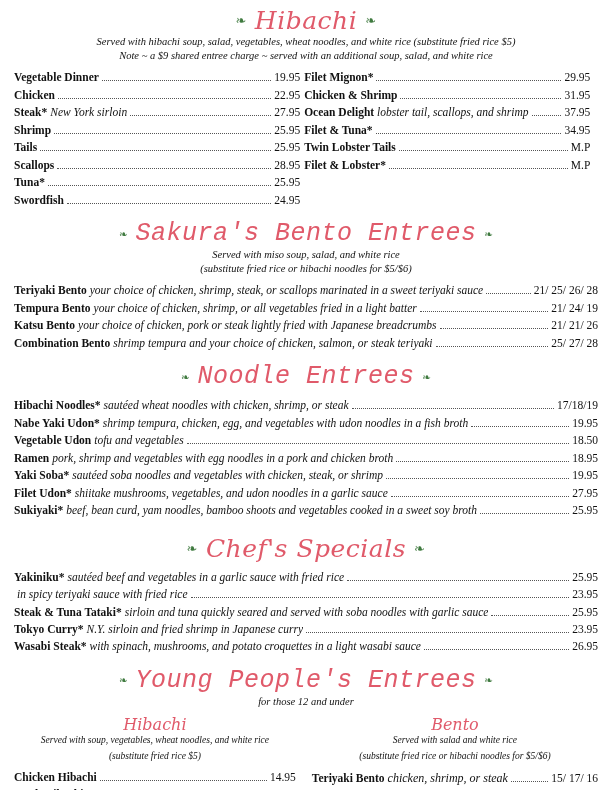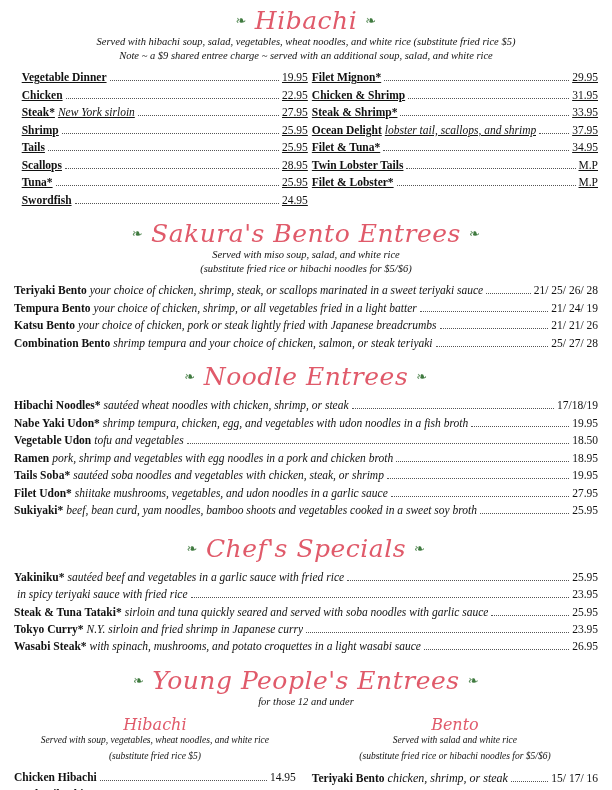--- a/index.html
+++ b/index.html
@@ -47,23 +47,22 @@
     text-align: center;
     font-style: italic;
     font-size: 10.5px;
     color: #111;
     line-height: 1.35;
   }
 
   
   .two-col {
     display: flex;
-    justify-content: flex-end;
+    justify-content: flex-start;
     gap: 4px;
-    text-decoration: underline;
   }
   .col { width: 49%; }
 
   
   .row {
     display: flex;
     align-items: baseline;
     font-size: 11.5px;
     line-height: 1.52;
     white-space: nowrap;
@@ -116,21 +115,21 @@
     font-size: 9.5px;
     line-height: 1.35;
     margin-bottom: 3px;
   }
   .tiny-desc {
     font-size: 12px;
     font-style: italic;
     padding-left: 3px;
   }
   .mt6 { margin-top: 6px; }
-  .mt10 { margin-top: 10px; }
+  .mt10 { margin-top: 10px; font-family: Liberation Mono, monospace; }
   .mt14 { margin-top: 14px; }
 </style>
 </head>
 <body>
 
 <div class="page">
 
   <div class="section-head">
     <span class="leaf">❧</span><span class="ttl">Hibachi</span><span class="leaf">❧</span>
   </div>
@@ -186,25 +185,20 @@
           <span class="nm">Filet Mignon*</span>
           <span class="dots"></span>
           <span class="pr">29.95</span>
         </div>
       <div class="row">
           <span class="nm">Chicken &amp; Shrimp</span>
           <span class="dots"></span>
           <span class="pr">31.95</span>
         </div>
       <div class="row">
-          <span class="nm">Steak &amp; Shrimp*</span>
-          <span class="dots"></span>
-          <span class="pr">33.95</span>
-        </div>
-      <div class="row">
           <span class="nm">Ocean Delight</span>
           <span class="desc">lobster tail, scallops, and shrimp</span>
           <span class="dots"></span>
           <span class="pr">37.95</span>
         </div>
       <div class="row">
           <span class="nm">Filet &amp; Tuna*</span>
           <span class="dots"></span>
           <span class="pr">34.95</span>
         </div>
@@ -277,21 +271,21 @@
         <span class="dots"></span>
         <span class="pr">18.50</span>
       </div>
     <div class="row">
         <span class="nm">Ramen</span>
         <span class="desc">pork, shrimp and vegetables with egg noodles in a pork and chicken broth</span>
         <span class="dots"></span>
         <span class="pr">18.95</span>
       </div>
     <div class="row">
-        <span class="nm">Tails Soba*</span>
+        <span class="nm">Yaki Soba*</span>
         <span class="desc">sautéed soba noodles and vegetables with chicken, steak, or shrimp</span>
         <span class="dots"></span>
         <span class="pr">19.95</span>
       </div>
     <div class="row">
         <span class="nm">Filet Udon*</span>
         <span class="desc">shiitake mushrooms, vegetables, and udon noodles in a garlic sauce</span>
         <span class="dots"></span>
         <span class="pr">27.95</span>
       </div>

